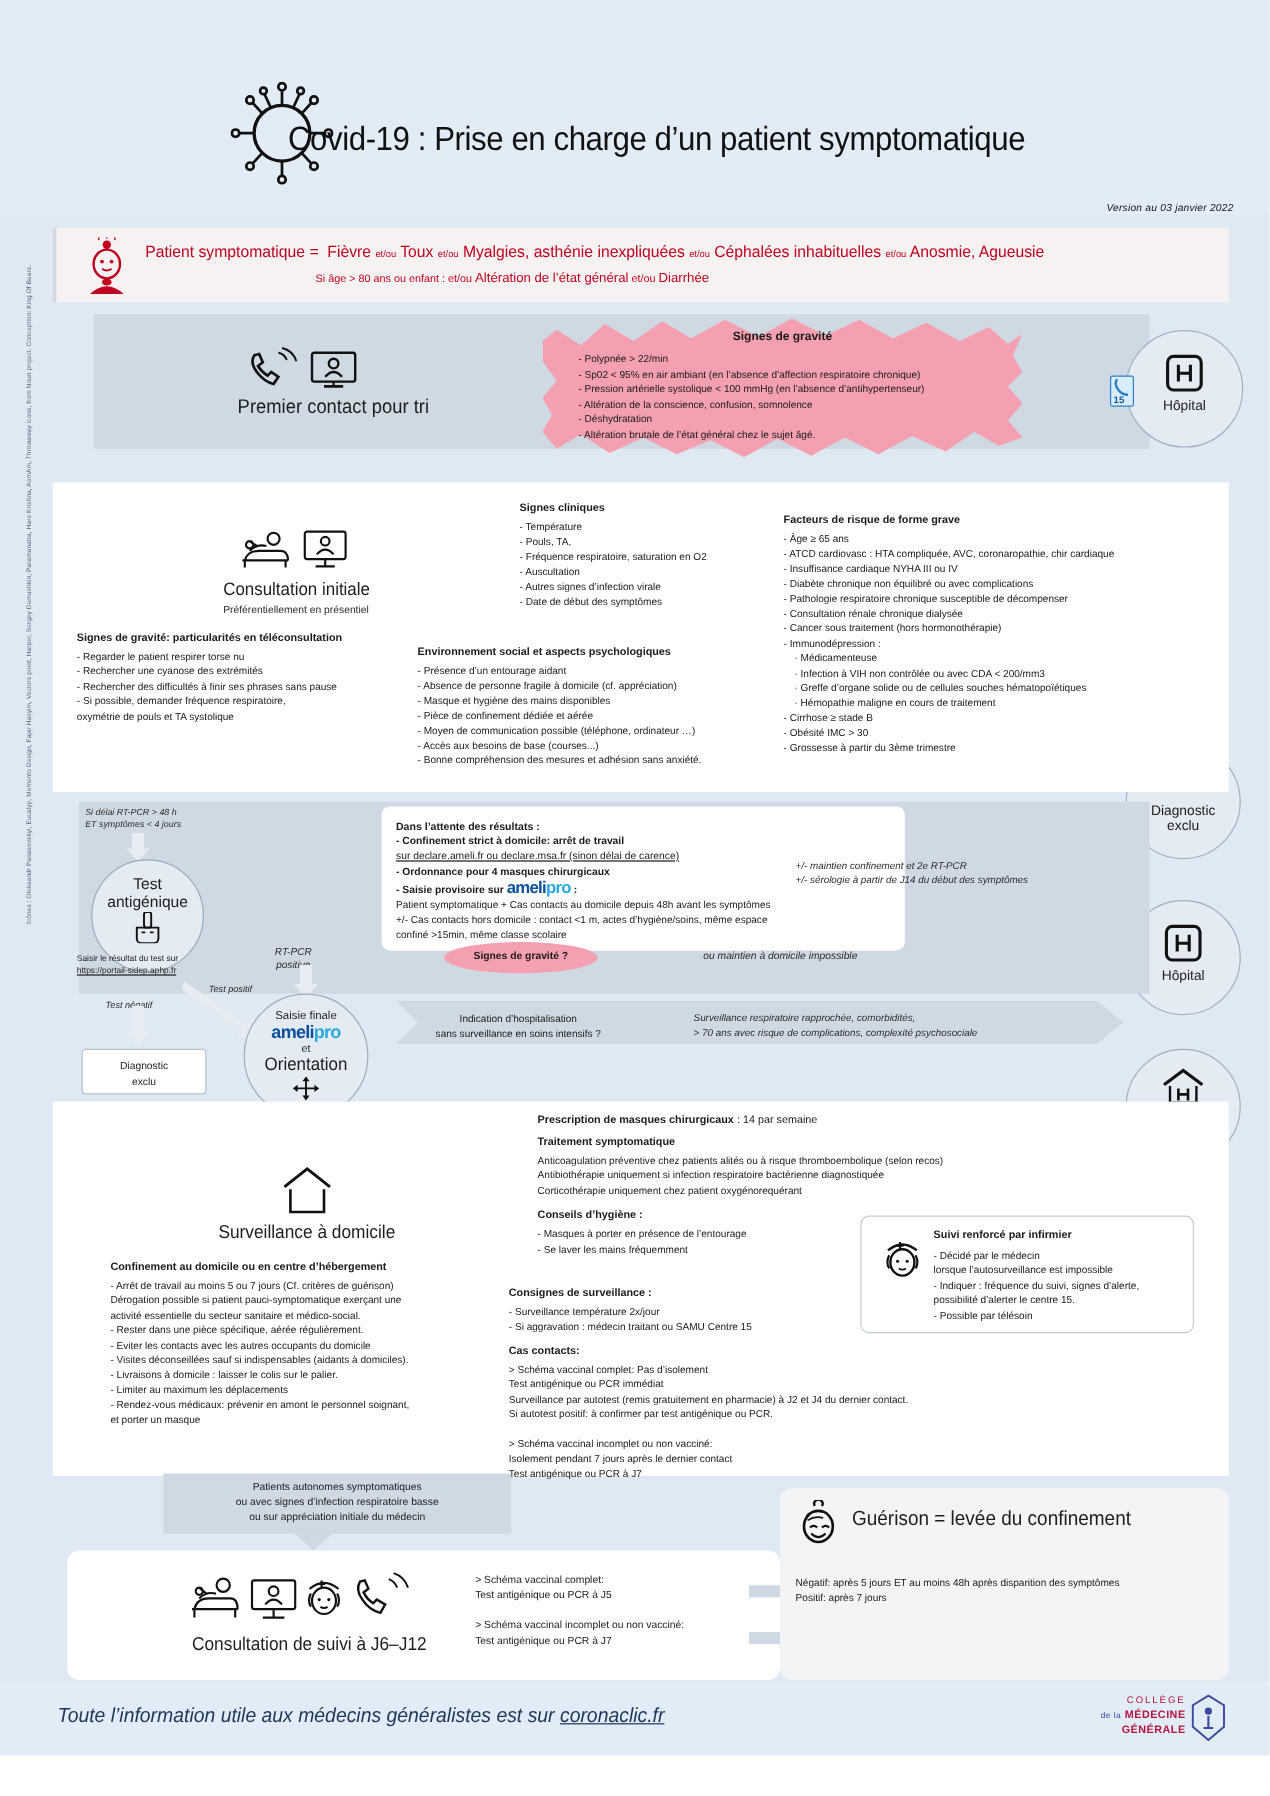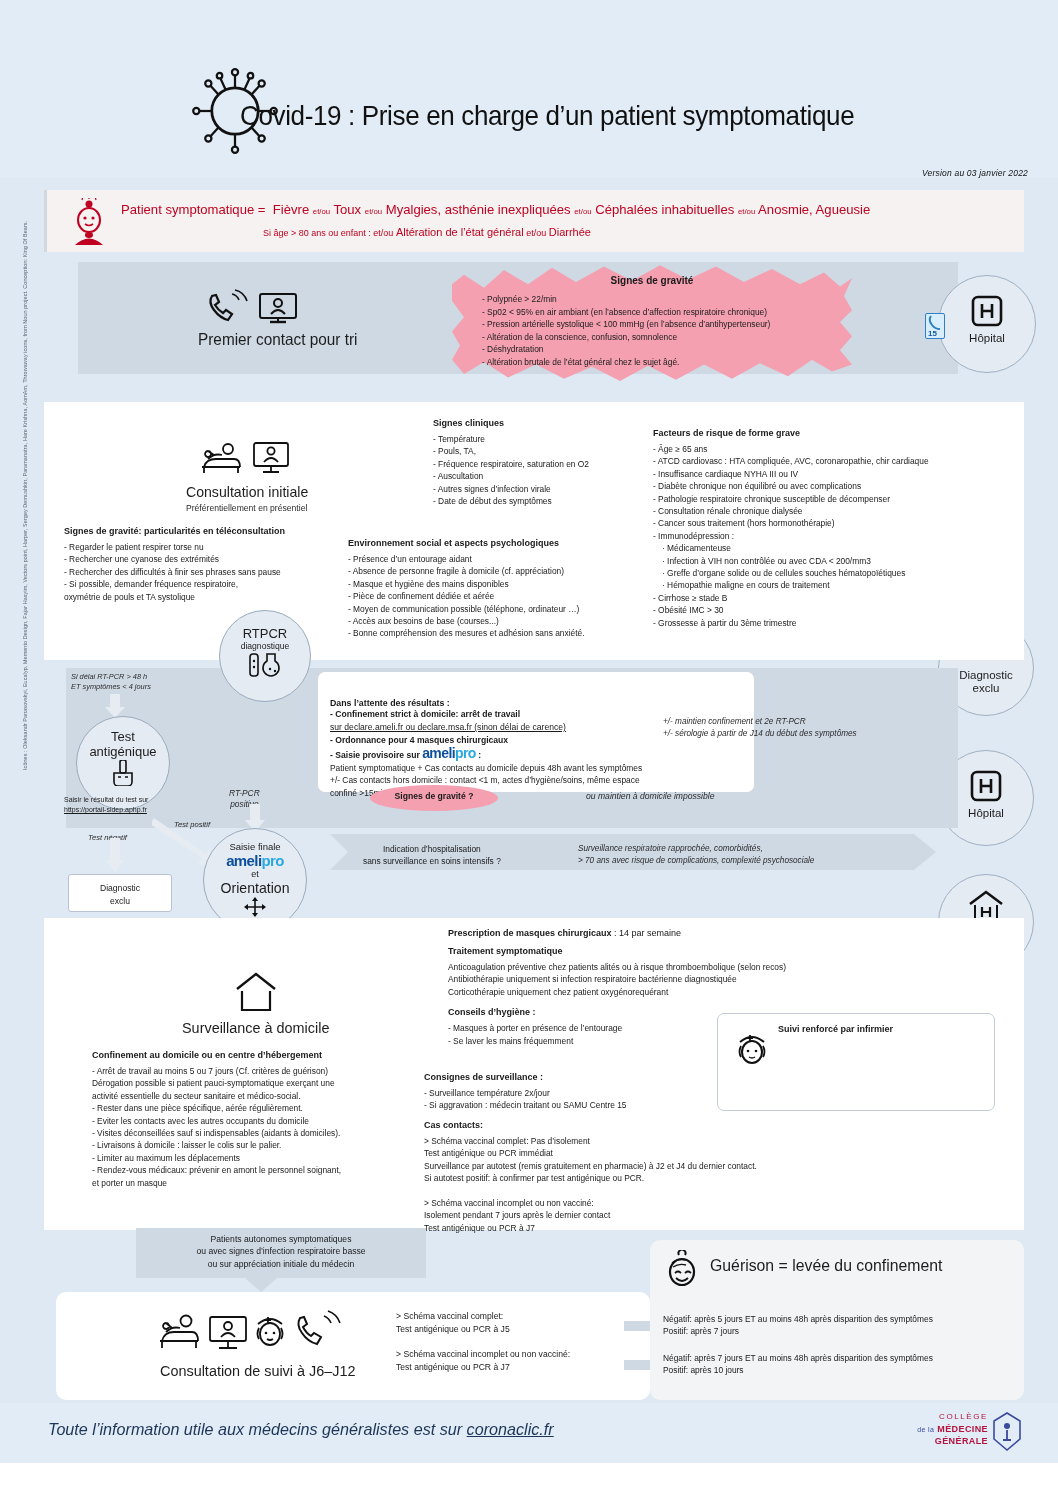--- a/index.html
+++ b/index.html
@@ -167,21 +167,21 @@
   .lbl-rtneg { position:absolute; left:562px; top:722px; font-size:8px; font-style:italic; color:#2b2b2b;}
 
   .box-diag {
     position:absolute; left:68px; top:874px; width:104px; height:38px;
     background:#ffffff; border:1px solid #b8c4d1; border-radius:3px;
     text-align:center; font-size:8.6px; color:#1a1a1a; line-height:13px; padding-top:7px;
   }
 
   .attente-box {
     position:absolute; left:318px; top:672px; width:436px; height:120px;
-    background:#ffffff; border-radius:7px; padding:26px 12px;
+    background:#ffffff; border-radius:7px; padding:12px 12px;
   }
   .attente-box .ttl { font-size:8.8px; font-weight:bold; }
   .attente-box .bl { font-size:8.6px; font-weight:bold; line-height:13px; }
   .attente-box .ul { text-decoration:underline; font-size:8.6px; line-height:13px; }
   .attente-box .pl { font-size:8.4px; line-height:12.4px; }
 
   .pill-grav {
     position:absolute; left:370px; top:785px; width:128px; height:26px;
     background:#f4a0b0; border-radius:50%;
     text-align:center; font-size:8.6px; font-weight:bold; color:#1a1a1a; padding-top:6px;
@@ -499,32 +499,20 @@
   </svg>
 
   <div class="note-delay" id="delaynote">
       <div>Si délai RT-PCR &gt; 48 h</div>
       <div>ET symptômes &lt; 4 jours</div>
     </div>
   <svg style="position:absolute;left:104px;top:694px;" width="22" height="24">
     <path d="M6 0 L16 0 L16 13 L21 13 L11 24 L1 13 L6 13 Z" fill="#e6ecf2"></path>
   </svg>
 
-  <div class="circ-node rtpcr">
-    <div class="t1">RTPCR</div>
-    <div class="t2">diagnostique</div>
-    <svg style="margin-top:2px;" width="40" height="26" viewBox="0 0 40 26">
-      <rect x="5" y="1" width="8" height="22" rx="3" fill="none" stroke="#111" stroke-width="1.6"></rect>
-      <circle cx="9" cy="8" r="1.2" fill="#111"></circle>
-        <circle cx="9" cy="14" r="1.2" fill="#111"></circle>
-      <path d="M22 1 v7 a8 8 0 1 0 8 0 v-7 Z" fill="none" stroke="#111" stroke-width="1.6"></path>
-      <circle cx="25" cy="16" r="1.2" fill="#111"></circle>
-        <circle cx="30" cy="18" r="1.2" fill="#111"></circle>
-    </svg>
-  </div>
 
   <div class="circ-node antig">
     <div class="t1">Test</div>
     <div class="t1" style="margin-top:0;">antigénique</div>
     <svg style="margin-top:1px;" width="28" height="26" viewBox="0 0 28 26">
       <rect x="11" y="0" width="6" height="13" rx="2" fill="none" stroke="#111" stroke-width="1.6"></rect>
       <path d="M5 13 h18 v9 a4 4 0 0 1 -4 4 h-10 a4 4 0 0 1 -4 -4 Z" fill="none" stroke="#111" stroke-width="1.6"></path>
       <path d="M9 17 h3 M16 17 h3" stroke="#111" stroke-width="1.4"></path>
     </svg>
   </div>
@@ -661,20 +649,27 @@
     <svg style="position:absolute;left:14px;top:16px;" width="40" height="40" viewBox="0 0 40 40">
       <path d="M8 12 q12 -10 24 0" stroke="#111" stroke-width="2" fill="none"></path>
       <path d="M18 5 v6 M15 8 h6" stroke="#111" stroke-width="1.8"></path>
       <ellipse cx="20" cy="22" rx="10" ry="11" fill="none" stroke="#111" stroke-width="2"></ellipse>
       <circle cx="16" cy="21" r="1.3" fill="#111"></circle>
         <circle cx="24" cy="21" r="1.3" fill="#111"></circle>
       <path d="M17 27 q3 2 6 0" stroke="#111" stroke-width="1.5" fill="none"></path>
       <path d="M9 16 q-3 6 0 11 M31 16 q3 6 0 11" stroke="#111" stroke-width="1.8" fill="none"></path>
     </svg>
     <div class="ti">Suivi renforcé par infirmier</div>
+    <div class="li" id="inf-list">
+        <div>- Décidé par le médecin</div>
+        <div>  lorsque l’autosurveillance est impossible</div>
+        <div>- Indiquer : fréquence du suivi, signes d’alerte,</div>
+        <div>  possibilité d’alerter le centre 15.</div>
+        <div>- Possible par télésoin</div>
+      </div>
   </div>
 
   <div class="callout" id="callout">
       <div>Patients autonomes symptomatiques</div>
       <div>ou avec signes d’infection respiratoire basse</div>
       <div>ou sur appréciation initiale du médecin</div>
     </div>
   <div class="callout-tip"></div>
 
   <div class="white-panel p3"></div>
@@ -730,24 +725,20 @@
     <ellipse cx="20" cy="22" rx="12" ry="13" fill="none" stroke="#111" stroke-width="2.2"></ellipse>
     <path d="M10 13 q6 -5 14 -3 M11 17 q6 -4 13 -2" stroke="#111" stroke-width="1.4" fill="none"></path>
     <path d="M13 23 q3 -3 6 0 M23 23 q3 -3 6 0" stroke="#111" stroke-width="1.8" fill="none"></path>
     <path d="M14 28 q6 6 12 0" stroke="#111" stroke-width="1.8" fill="none"></path>
   </svg>
   <div class="gu-title">Guérison = levée du confinement</div>
   <div class="gu-t1" id="gut1">
       <div>Négatif: après 5 jours ET au moins 48h après disparition des symptômes</div>
       <div>Positif: après 7 jours</div>
     </div>
-  <div class="gu-t2" id="gut2">
-      <div>Négatif: après 7 jours ET au moins 48h après disparition des symptômes</div>
-      <div>Positif: après 10 jours</div>
-    </div>
 
   <div class="footer"></div>
   <div class="footer-text">
     <span>Toute l’information utile aux médecins généralistes est sur </span><u>coronaclic.fr</u>
   </div>
   <div class="logo">
     <div class="l1">COLLÈGE</div>
     <div class="l2"><span class="sm">de la</span> <span>MÉDECINE</span></div>
     <div class="l3">GÉNÉRALE</div>
     <svg width="30" height="40" viewBox="0 0 30 40">

